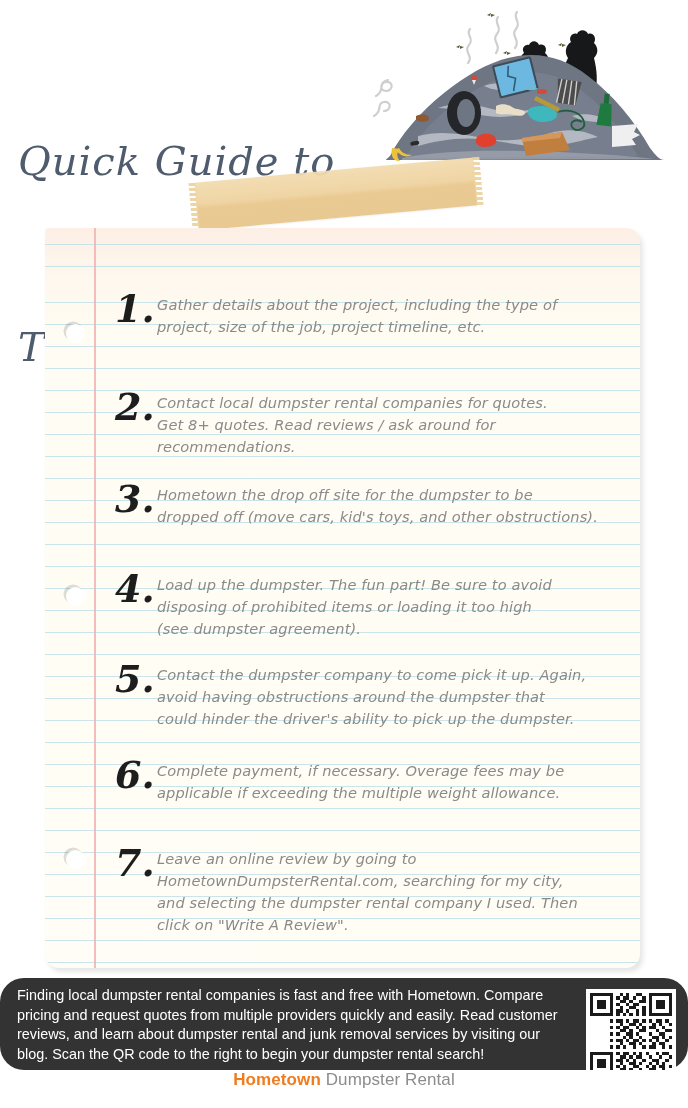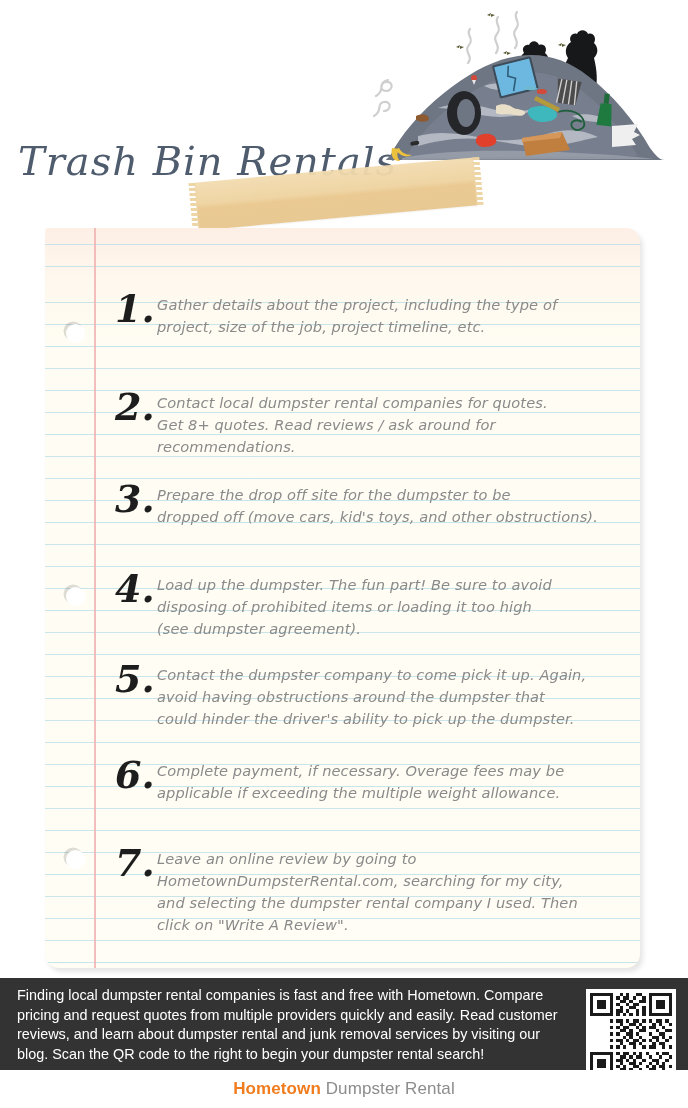--- a/index.html
+++ b/index.html
@@ -160,20 +160,21 @@
   }
 
   
   #footer {
     position: absolute;
     left: 0;
     top: 978px;
     width: 688px;
     height: 92px;
     background: #333333;
+    border-radius: 24px;
   }
   #footer-text {
     position: absolute;
     left: 17px;
     top: 8px;
     width: 545px;
     color: #ffffff;
     font-family: "Liberation Sans", sans-serif;
     font-size: 14.4px;
     line-height: 19.5px;
@@ -189,38 +190,39 @@
   }
   #qr-code { width: 82px; height: 82px; display:block; }
 
   
   #brand-bar {
     position: absolute;
     left: 0; top: 1070px;
     width: 688px; height: 38px;
     background: #ffffff;
     display: flex;
-    align-items: center;
+    align-items: flex-start;
     justify-content: center;
   }
   #brand-text {
     font-family: "Liberation Sans", sans-serif;
     font-size: 17px;
     font-weight: 700;
     letter-spacing: .1px;
   }
   #brand-hometown { color: #f07c1e; }
   #brand-rest { color: #8c8c8c; font-weight: 400; }
 </style>
 </head>
 <body>
 
 <div id="page">
 
   <div id="header-title">
+    <span class="tline">Quick Guide to</span>
     <span class="tline">Trash Bin Rentals</span>
   </div>
 
   <div id="trash-illustration">
     <svg viewBox="0 0 314 166" width="314" height="166" xmlns="http://www.w3.org/2000/svg">
 
       <g stroke="#cfcfcf" stroke-width="2.2" fill="none" stroke-linecap="round">
         <path d="M96,55 c6,-7 -5,-11 1,-18 c6,-7 -4,-10 1,-16"></path>
         <path d="M124,45 c6,-8 -5,-12 1,-19 c6,-7 -4,-11 1,-17"></path>
         <path d="M143,40 c6,-8 -5,-12 1,-19 c6,-7 -4,-11 1,-17"></path>
@@ -318,21 +320,21 @@
 
       <div class="step" style="top:164px;">
         <div class="step-num">2.</div>
         <div class="step-text">Contact local dumpster rental companies for quotes.
 Get 8+ quotes. Read reviews / ask around for
 recommendations.</div>
       </div>
 
       <div class="step" style="top:256px;">
         <div class="step-num">3.</div>
-        <div class="step-text">Prepare the drop off site for the dumpster to be
+        <div class="step-text">Hometown the drop off site for the dumpster to be
 dropped off (move cars, kid's toys, and other obstructions).</div>
       </div>
 
       <div class="step" style="top:346px;">
         <div class="step-num">4.</div>
         <div class="step-text">Load up the dumpster. The fun part! Be sure to avoid
 disposing of prohibited items or loading it too high
 (see dumpster agreement).</div>
       </div>
 

